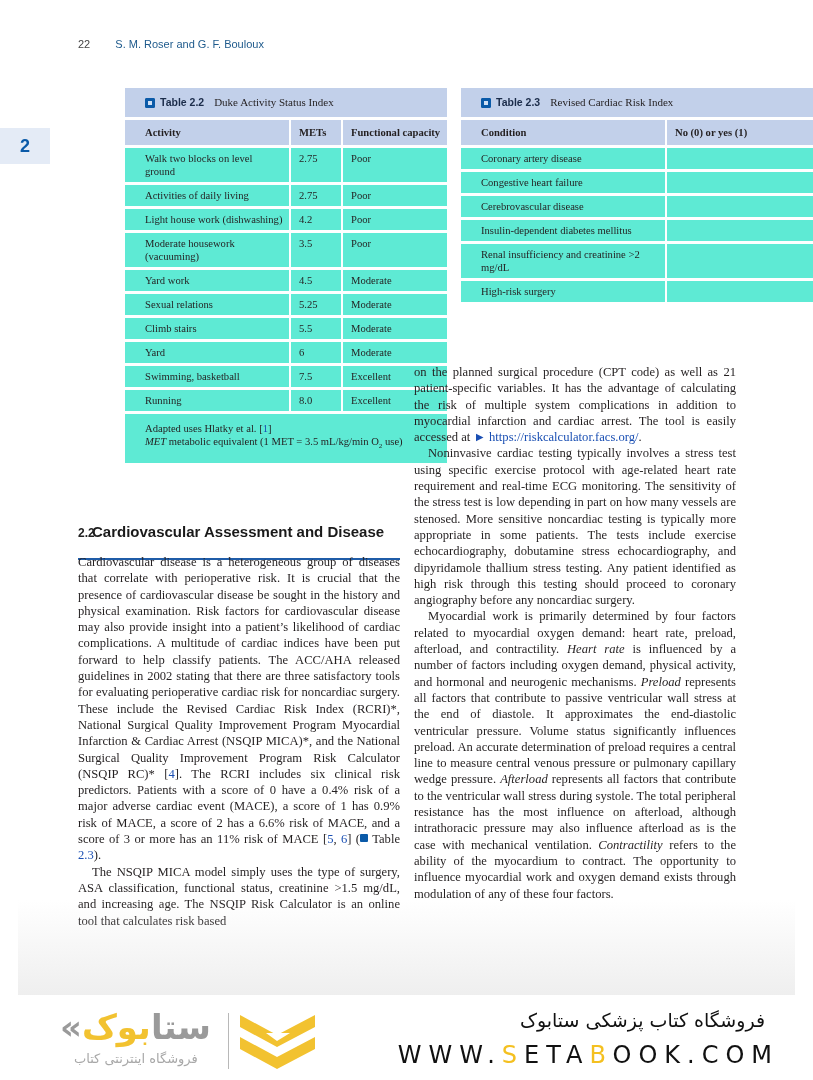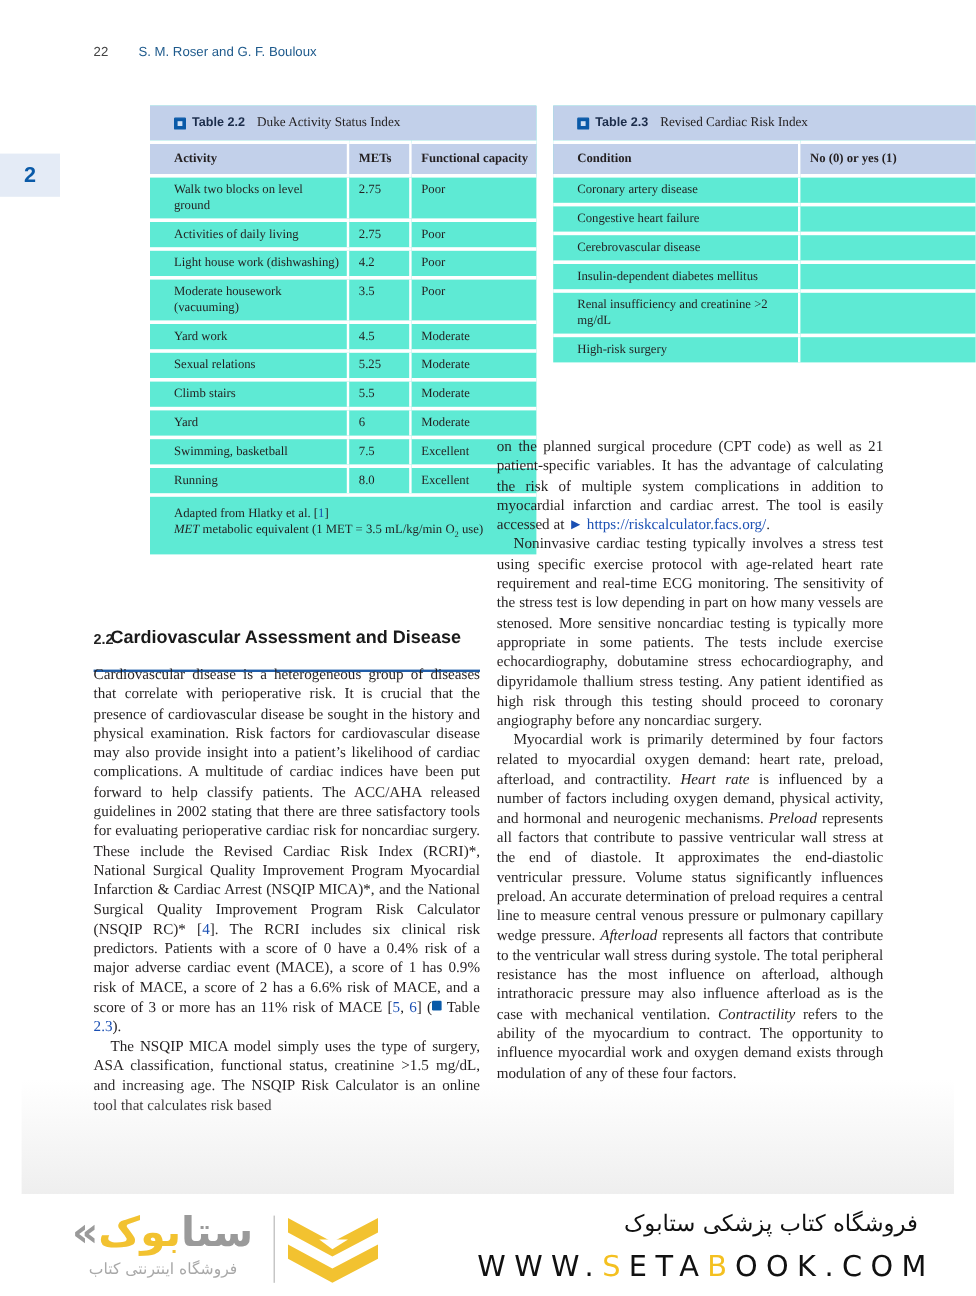--- a/index.html
+++ b/index.html
@@ -117,21 +117,21 @@
           <td>Excellent</td>
         </tr>
         <tr>
           <td>Running</td>
           <td>8.0</td>
           <td>Excellent</td>
         </tr>
       </tbody>
   </table>
   <div class="foot">
-    <div><span>Adapted from Hlatky et al. [</span><span class="link">1</span><span>]</span></div>
+    <div><span>Adapted uses Hlatky et al. [</span><span class="link">1</span><span>]</span></div>
     <div><i>MET</i><span> metabolic equivalent (1 MET = 3.5 mL/kg/min O</span><sub style="font-size:7px">2</sub><span> use)</span></div>
   </div>
 </div>
 
 <div class="tbl" id="t23">
   <div class="cap">
     <span class="sq"></span>
     <span class="tlabel">Table 2.3</span>
     <span>Revised Cardiac Risk Index</span>
   </div>

